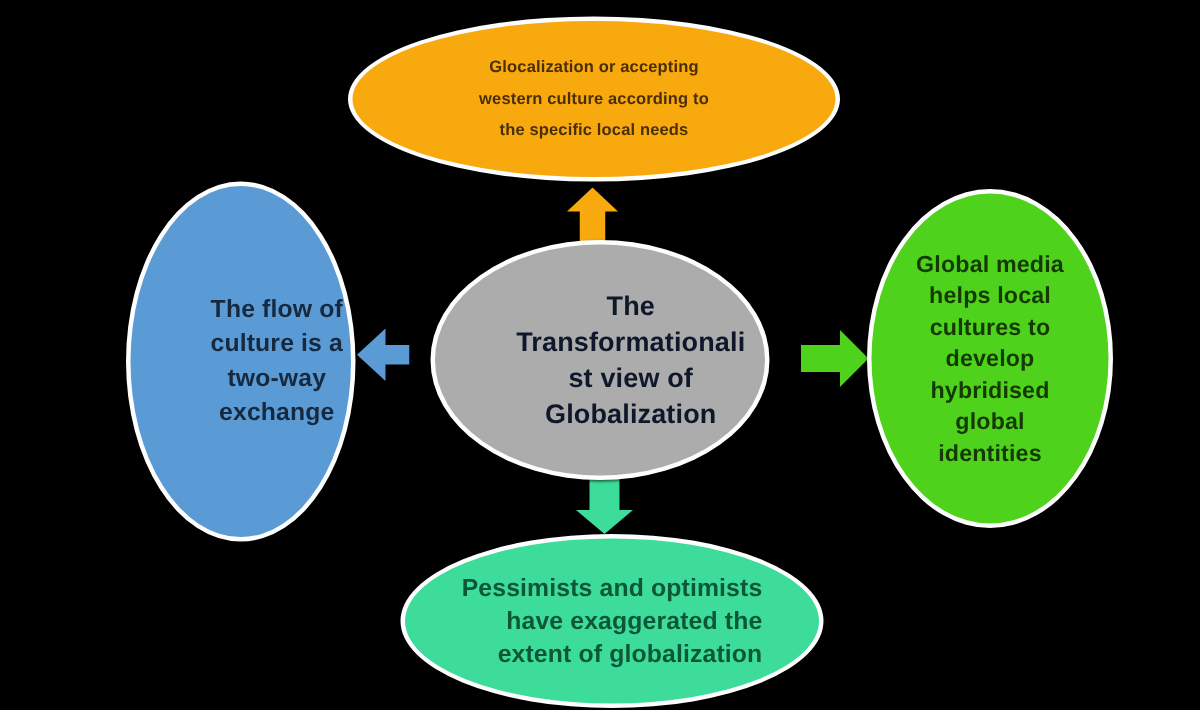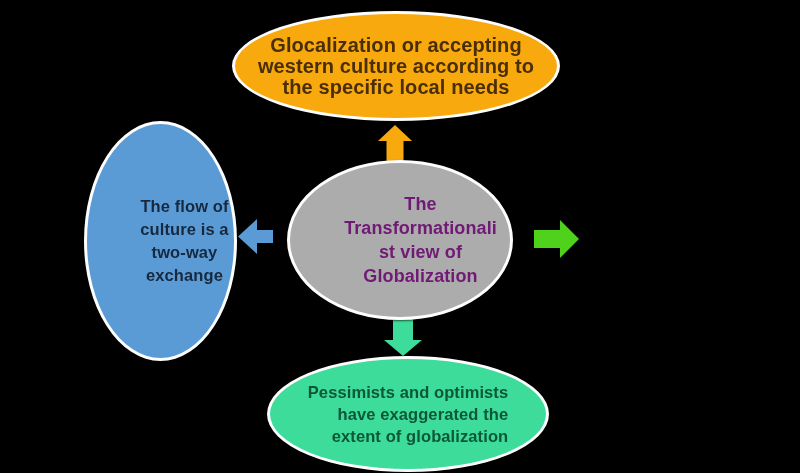--- a/index.html
+++ b/index.html
@@ -20,21 +20,21 @@
     justify-content:center;
     text-align:center;
     box-shadow:0 1px 2px rgba(0,0,0,0.6);
   }
   .label{
     white-space:pre-line;
     font-weight:600;
     letter-spacing:0.1px;
   }
   .node-top{left:232px;top:11px;width:328px;height:110px;}
-  .node-top .label{font-size:20px;line-height:21px;}
+  .node-top .label{font-size:11px;line-height:21px;}
   .node-left{left:84px;top:121px;width:153px;height:240px;}
   .node-left .label{font-size:16.5px;line-height:23px;margin-left:48px;}
   .node-center{left:287px;top:160px;width:226px;height:160px;}
   .node-center .label{font-size:18px;line-height:24px;font-weight:700;}
   .node-right{left:578px;top:126px;width:164px;height:226px;}
   .node-right .label{font-size:15.5px;line-height:21px;}
   .node-bottom{left:267px;top:356px;width:282px;height:116px;}
   .node-bottom .label{font-size:16.5px;line-height:22px;text-align:right;}
   .arrow{position:absolute;display:block;}
   .arrow-up{left:378px;top:125px;width:34px;height:36px;}
@@ -70,26 +70,35 @@
   </div>
 
   <div class="ellipse node-left" style="background-color: rgb(91, 155, 213);">
     <div class="label" style="color: rgb(22, 41, 63);">The flow of
 culture is a
 two-way
 exchange</div>
   </div>
 
   <div class="ellipse node-center" style="background-color: rgb(172, 172, 172);">
-    <div class="label" style="color: #701a75; margin-left: 41px;">The
+    <div class="label" style="color: #0f172a; margin-left: 41px;">The
 Transformationali
 st view of
 Globalization</div>
   </div>
 
+  <div class="ellipse node-right" style="background-color: rgb(78, 210, 28);">
+    <div class="label" style="color: rgb(20, 57, 2);">Global media
+helps local
+cultures to
+develop
+hybridised
+global
+identities</div>
+  </div>
 
   <div class="ellipse node-bottom" style="background-color: rgb(62, 220, 155);">
     <div class="label" style="color: rgb(11, 87, 55);">Pessimists and optimists
 have exaggerated the
 extent of globalization</div>
   </div>
 
 </div>
 
 </body></html>

